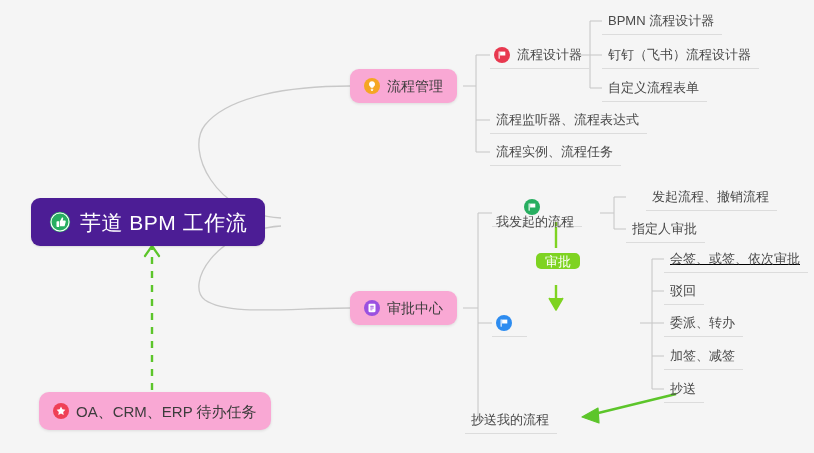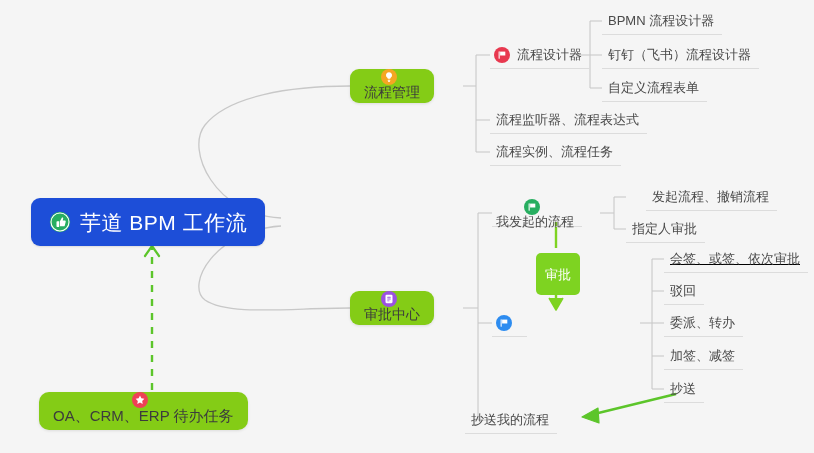--- a/index.html
+++ b/index.html
@@ -31,39 +31,38 @@
   }
   .node {
     position: absolute;
     box-sizing: border-box;
     display: flex;
     align-items: center;
     white-space: nowrap;
   }
   
   .root {
-    background: #1d4ed8;
+    background: #4c1d95;
     border-radius: 9px;
     padding: 0 18px;
     height: 48px;
     box-shadow: 0 1px 2px rgba(0,0,0,0.10);
   }
   .root .label {
     color: #ffffff;
     font-size: 21px;
     letter-spacing: 0.5px;
   }
   
   .card {
-    background: #84cc16;
+    background: #f9a8d4;
     border-radius: 9px;
     height: 34px;
     padding: 0 14px;
     box-shadow: 0 1px 3px rgba(0,0,0,0.10);
-    flex-direction: column;
   }
   .card .label {
     color: #3c3c3c;
     font-size: 14px;
   }
   
   .leaf {
     height: 28px;
     padding: 0 8px 0 6px;
     border-bottom: 1px solid #dcdcdc;
@@ -72,21 +71,21 @@
     color: #4a4a4a;
     font-size: 13px;
   }
   .leaf.with-icon {
     padding-left: 4px;
   }
   
   .tag {
     background: #7ed321;
     border-radius: 5px;
-    height: 42px;
+    height: 16px;
     padding: 0 9px;
     justify-content: center;
   }
   .tag .label {
     color: #ffffff;
     font-size: 13px;
   }
   
   .icon {
     display: inline-flex;

